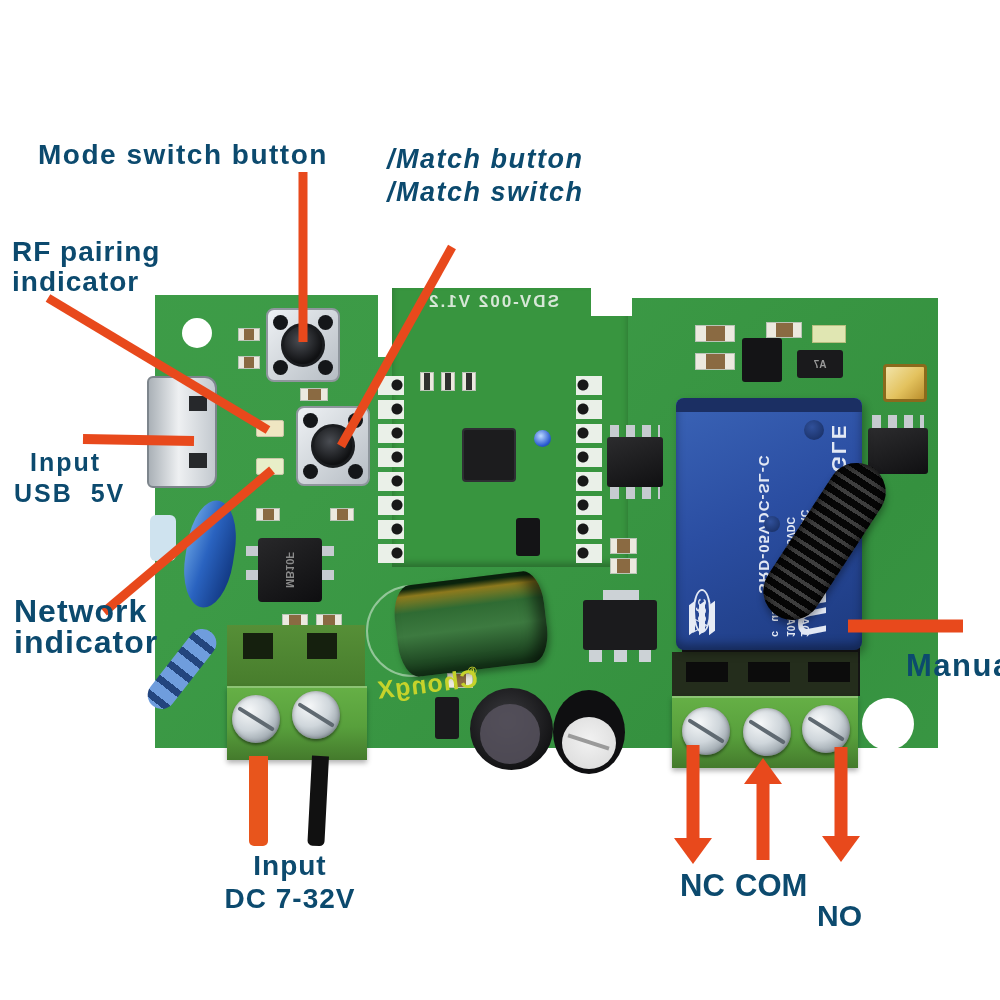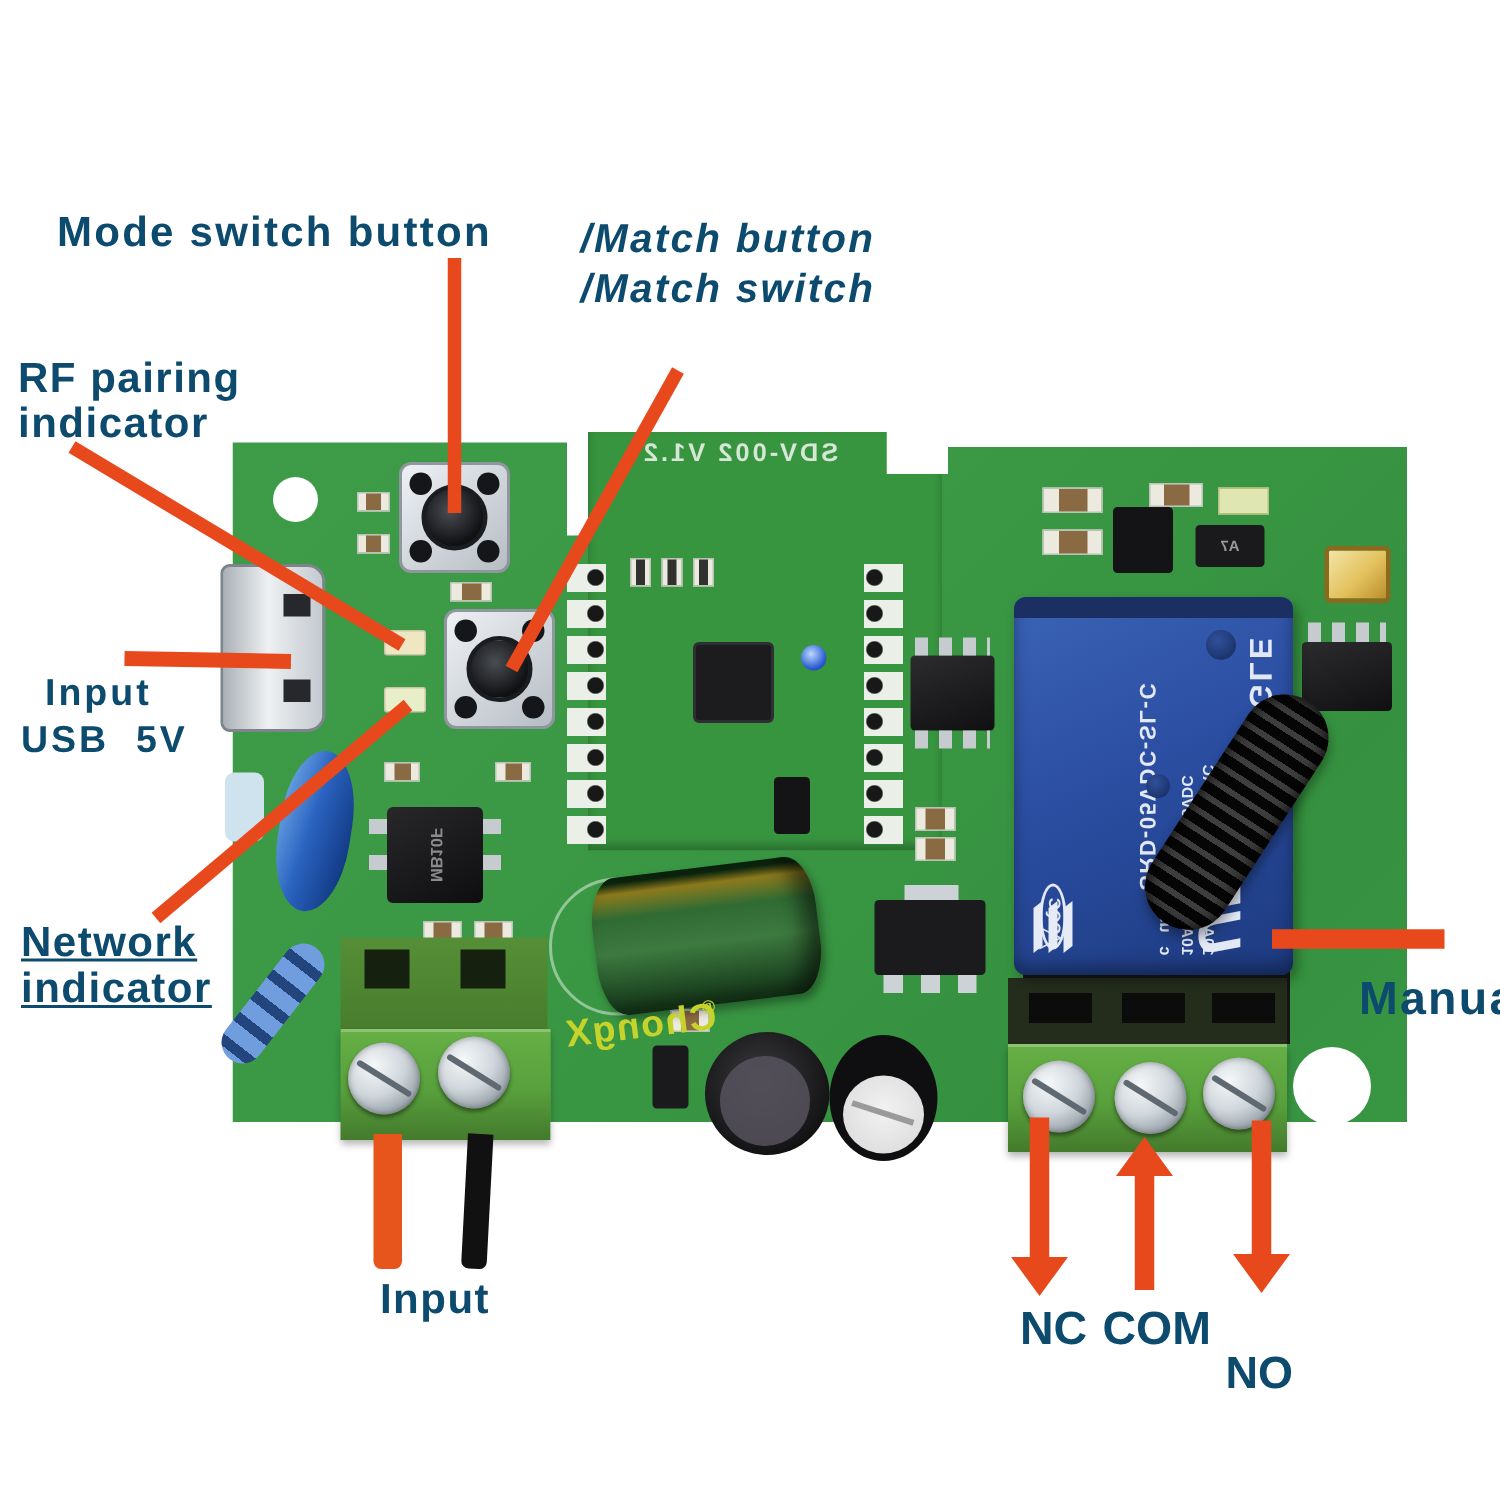--- a/index.html
+++ b/index.html
@@ -345,25 +345,26 @@
     <div style="position:static;">/Match switch</div>
   </div>
   <div class="lbl" style="left:12px;top:237px;font-size:28px;letter-spacing:1px;line-height:30px;">
     <div style="position:static;">RF pairing</div>
     <div style="position:static;">indicator</div>
   </div>
   <div class="lbl" style="left:14px;top:447px;font-size:25px;letter-spacing:2px;line-height:31px;">
     <div style="position:static;padding-left:16px;">Input</div>
     <div style="position:static;" class="pre">USB  5V</div>
   </div>
-  <div class="lbl" style="left:14px;top:612px;font-size:28px;letter-spacing:1px;line-height:31px;text-decoration:underline;">
+  <div class="lbl" style="left:14px;top:596px;font-size:32px;letter-spacing:1px;line-height:31px;">
     <div style="position:static;">Network</div>
     <div style="position:static;">indicator</div>
   </div>
   <div class="lbl" style="left:205px;top:849px;width:170px;text-align:center;font-size:28px;letter-spacing:1px;line-height:33px;">
     <div style="position:static;">Input</div>
+    <div style="position:static;">DC 7-32V</div>
   </div>
   <div class="lbl" style="left:680px;top:869px;font-size:31px;">NC</div>
   <div class="lbl" style="left:735px;top:869px;font-size:31px;">COM</div>
   <div class="lbl" style="left:817px;top:869px;font-size:30px;margin-top:30px;">NO</div>
   <div class="lbl" style="left:906px;top:649px;font-size:31px;letter-spacing:1.5px;">Manuat</div>
 
 </div>
 
 </body></html>

